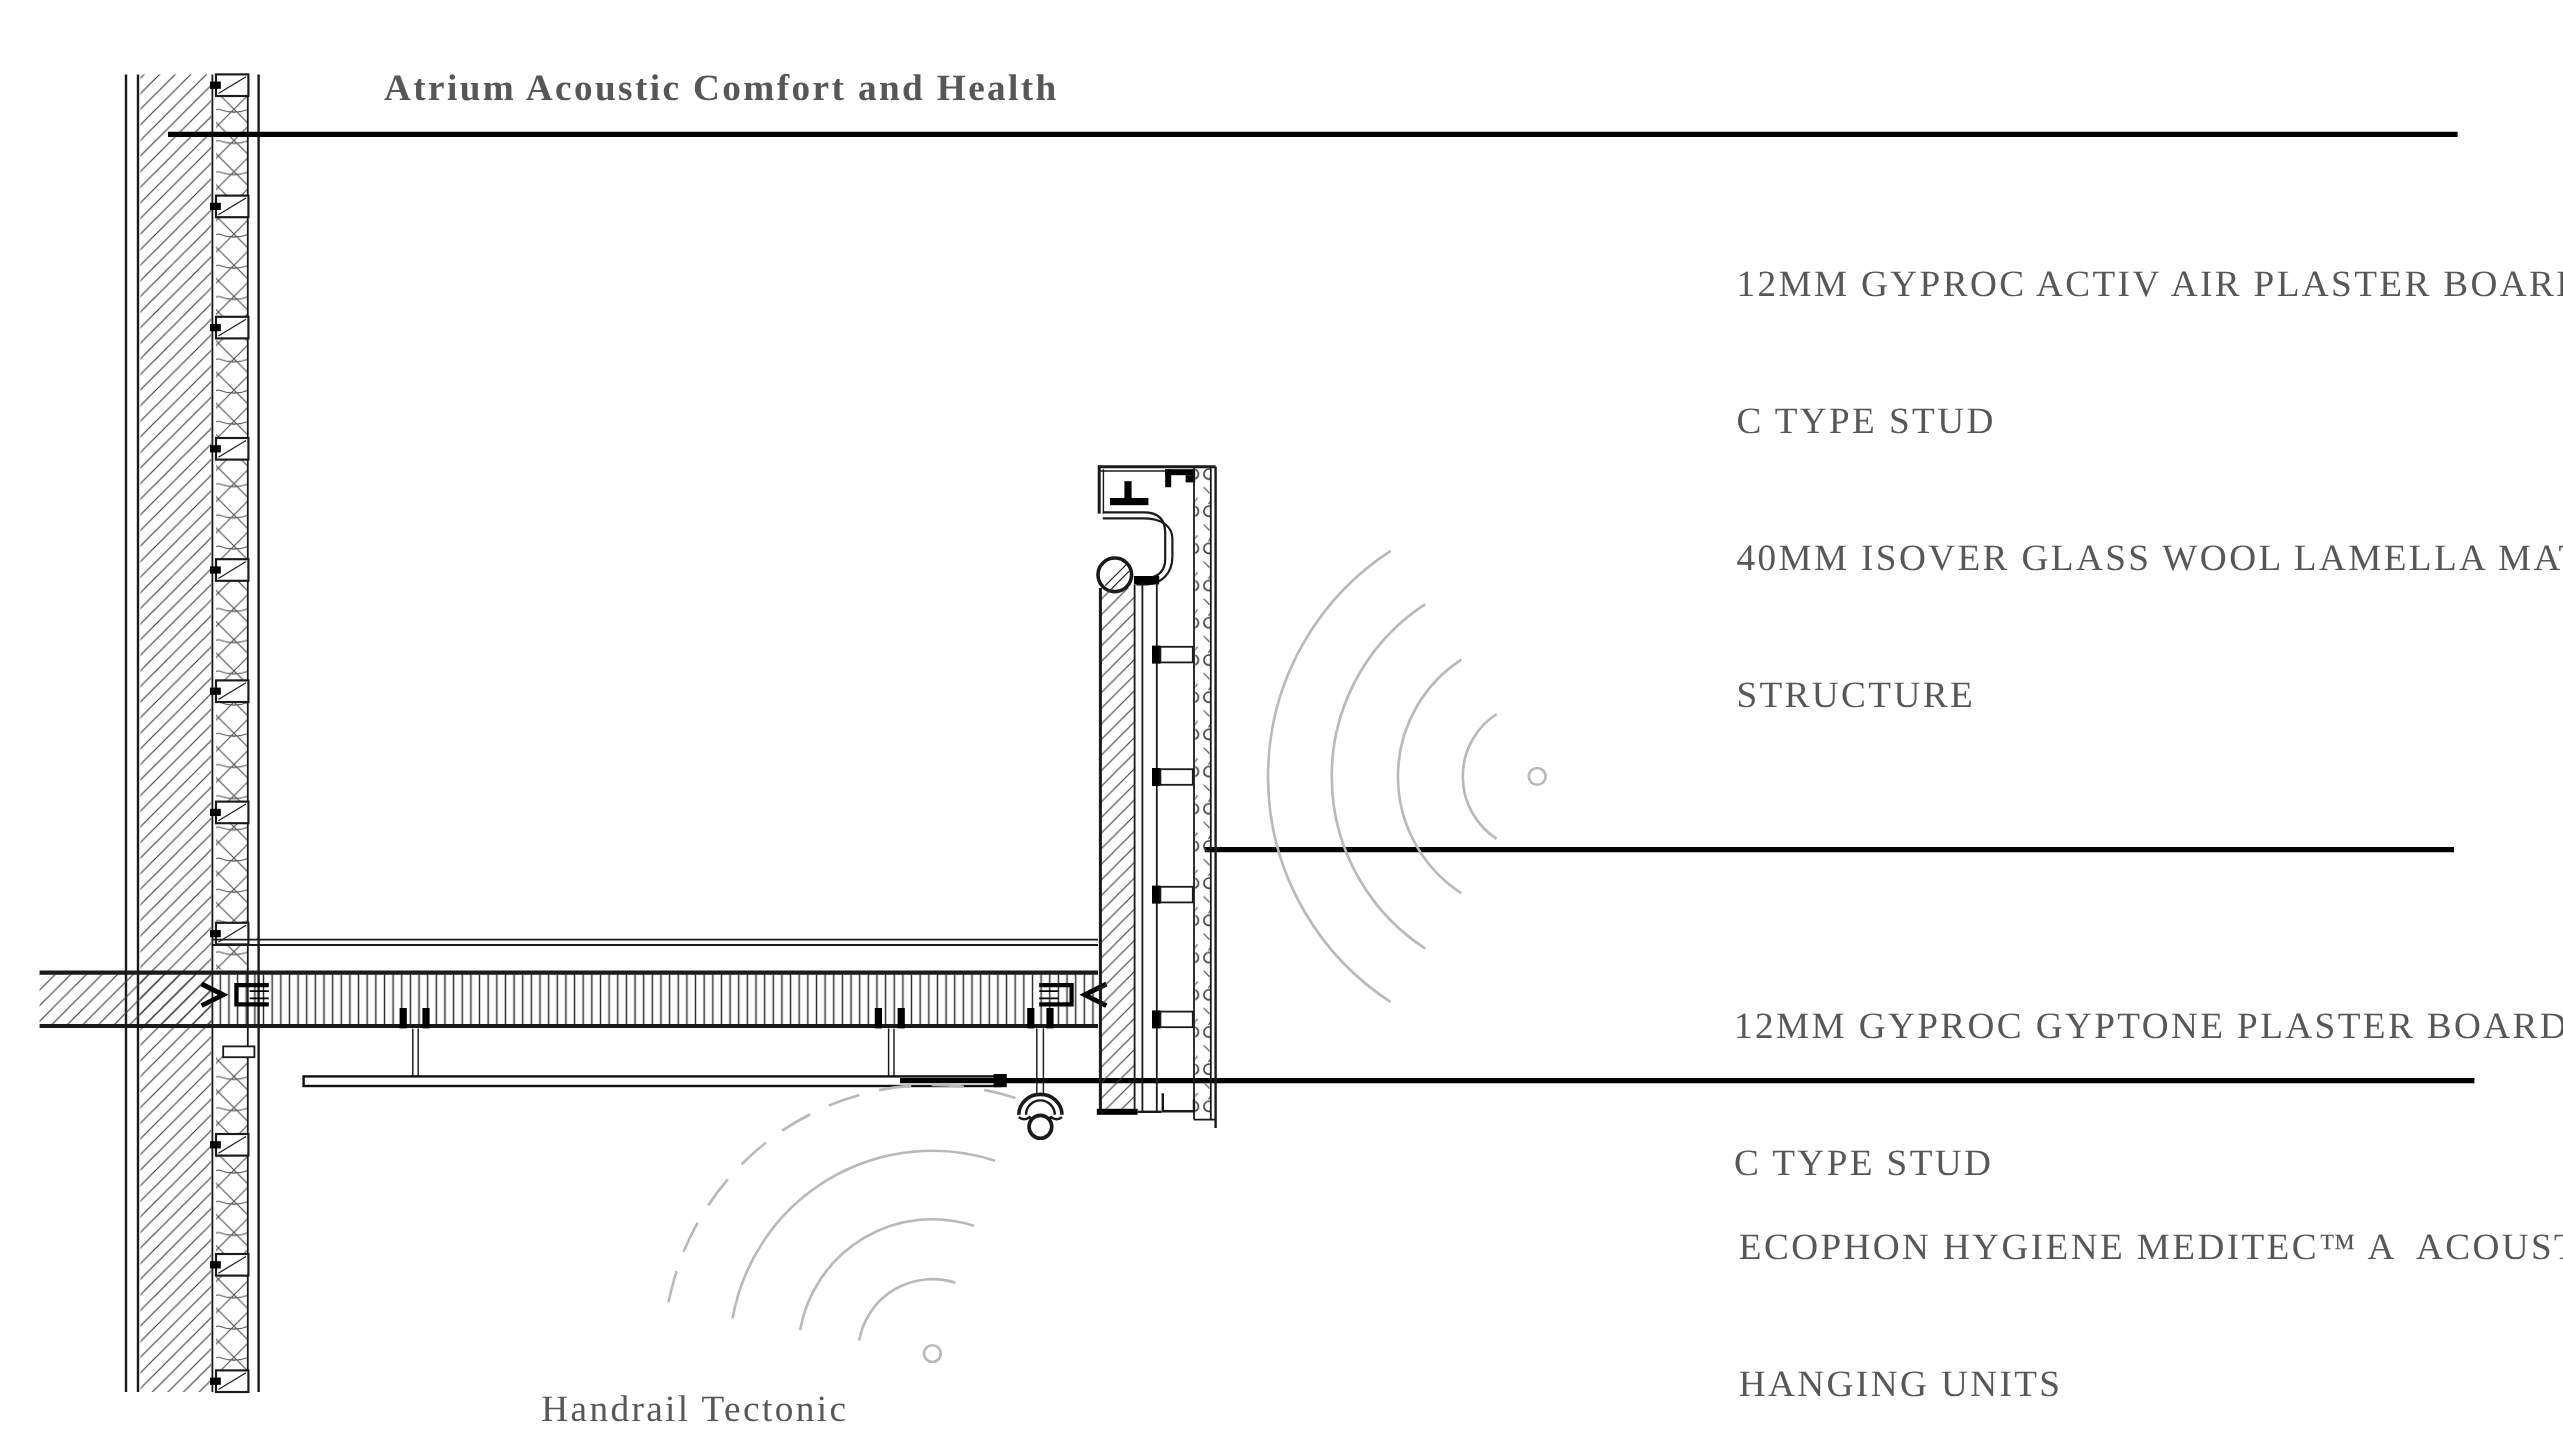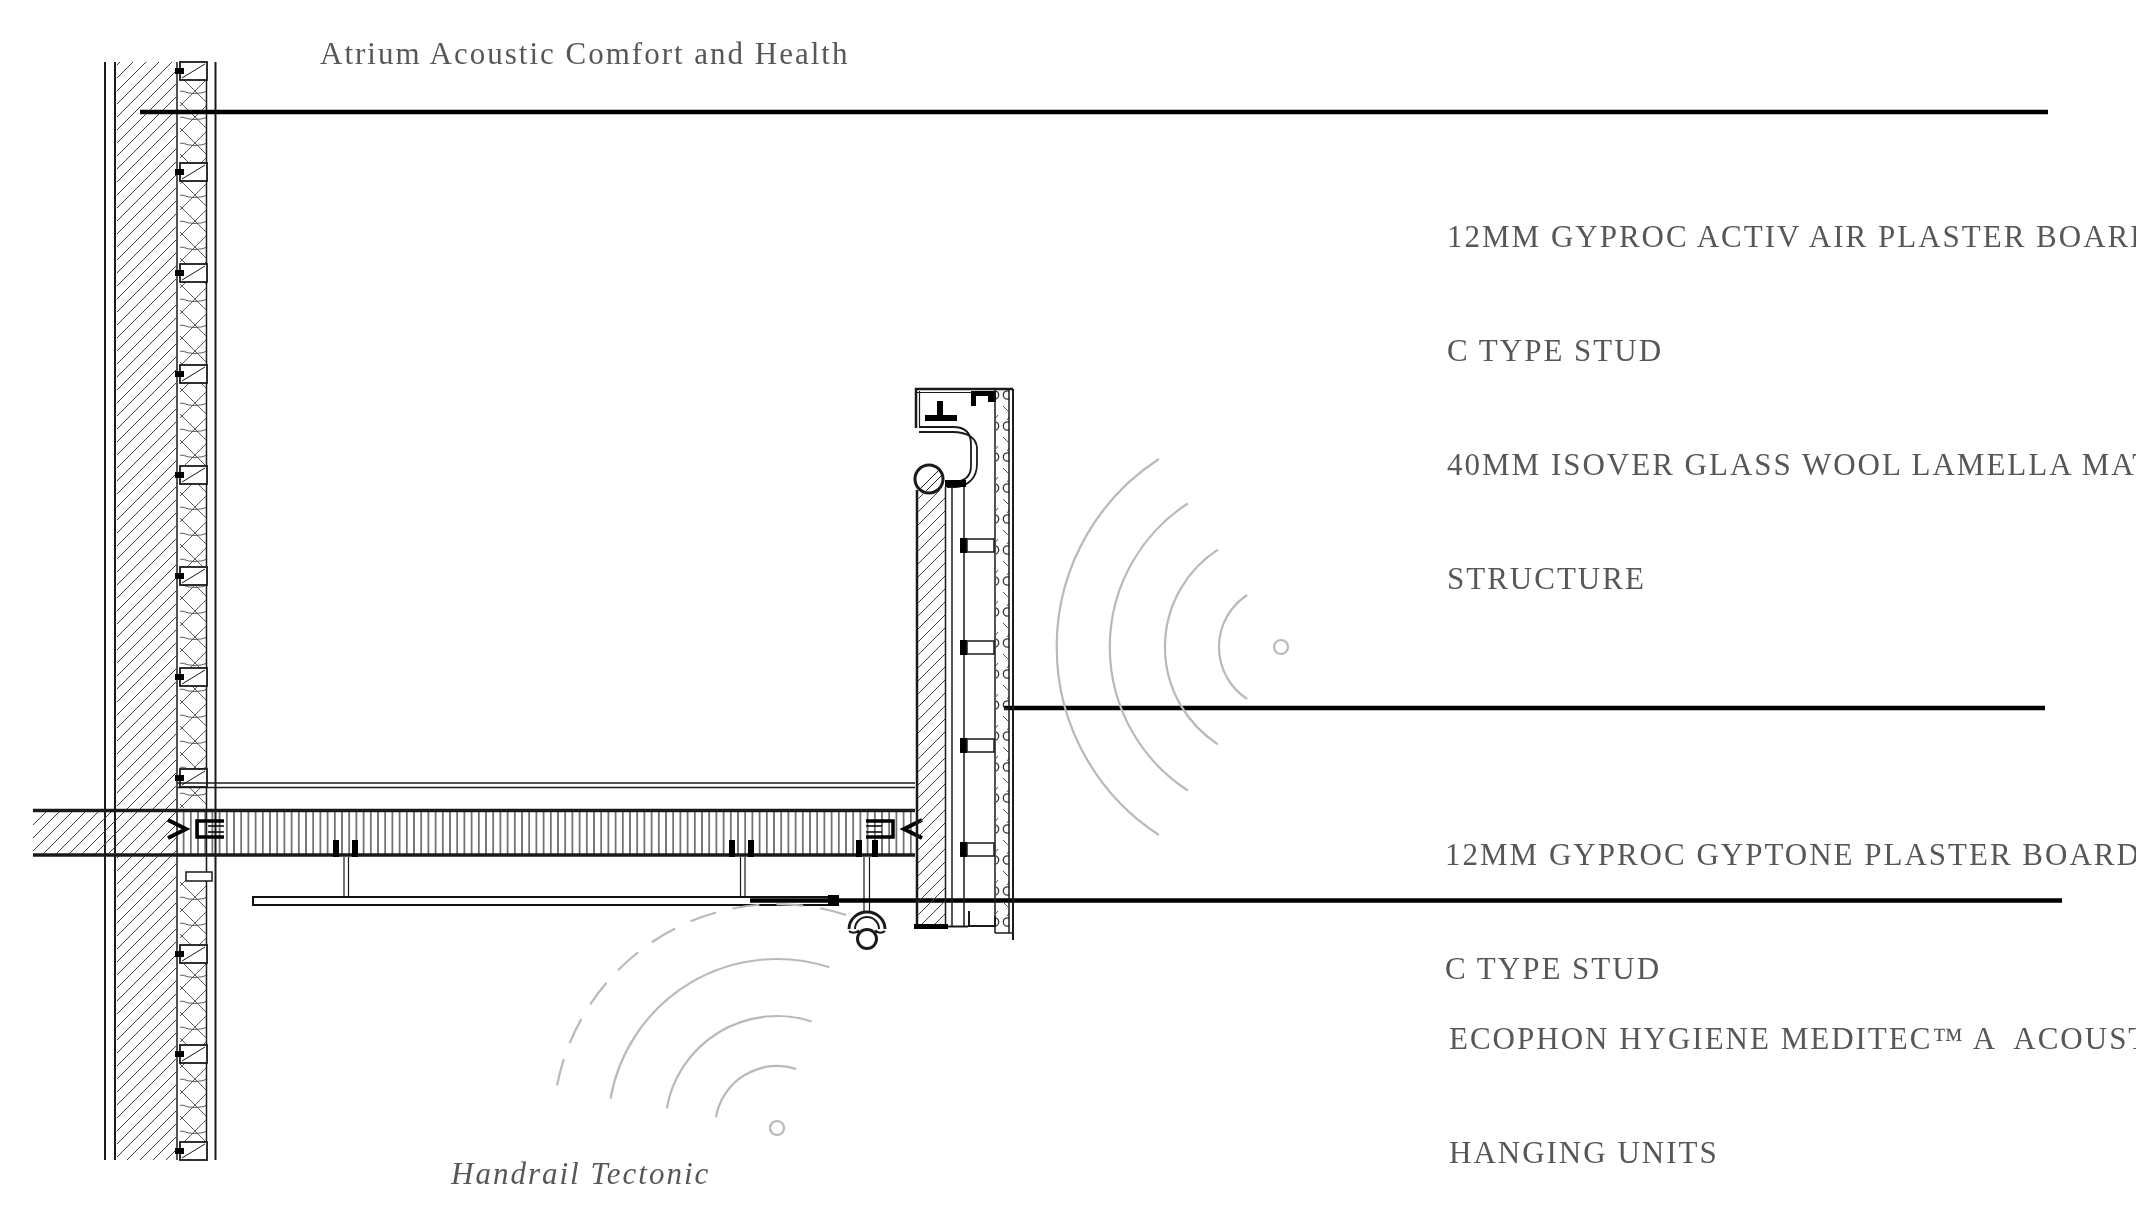--- a/index.html
+++ b/index.html
@@ -158,34 +158,34 @@
   </g>
   <g stroke="#b9b9b9" stroke-width="2.2">
     <circle cx="777" cy="1128" r="7"></circle>
     <path d="M796.2,1069 A62,62 0 0 0 715.9,1117.2"></path>
     <path d="M811.6,1021.5 A112,112 0 0 0 666.7,1108.5"></path>
     <path d="M829.2,967.3 A169,169 0 0 0 610.5,1098.6"></path>
     <path d="M846.2,915 A224,224 0 0 0 556.4,1089" stroke-dasharray="27 17"></path>
   </g>
 </svg>
 
-<div class="ann" style="left:320px;top:35px;">Atrium Acoustic Comfort and Health</div>
+<div class="ann" style="left:320px;top:54px;font-weight:bold;">Atrium Acoustic Comfort and Health</div>
 
 <div class="ann" style="left:1447px;top:142px;">
   <div>12MM GYPROC ACTIV AIR PLASTER BOARD</div>
   <div>C TYPE STUD</div>
   <div>40MM ISOVER GLASS WOOL LAMELLA MAT</div>
   <div>STRUCTURE</div>
 </div>
 
 <div class="ann" style="left:1445px;top:760px;">
   <div>12MM GYPROC GYPTONE PLASTER BOARD</div>
   <div>C TYPE STUD</div>
 </div>
 
 <div class="ann" style="left:1449px;top:944px;">
   <div>ECOPHON HYGIENE MEDITEC™ A  ACOUSTIC FREE</div>
   <div>HANGING UNITS</div>
 </div>
 
-<div class="ann" style="left:451px;top:1155px;font-style:italic;">Handrail Tectonic</div>
+<div class="ann" style="left:451px;top:1155px;">Handrail Tectonic</div>
 
 </div>
 
 </body></html>

